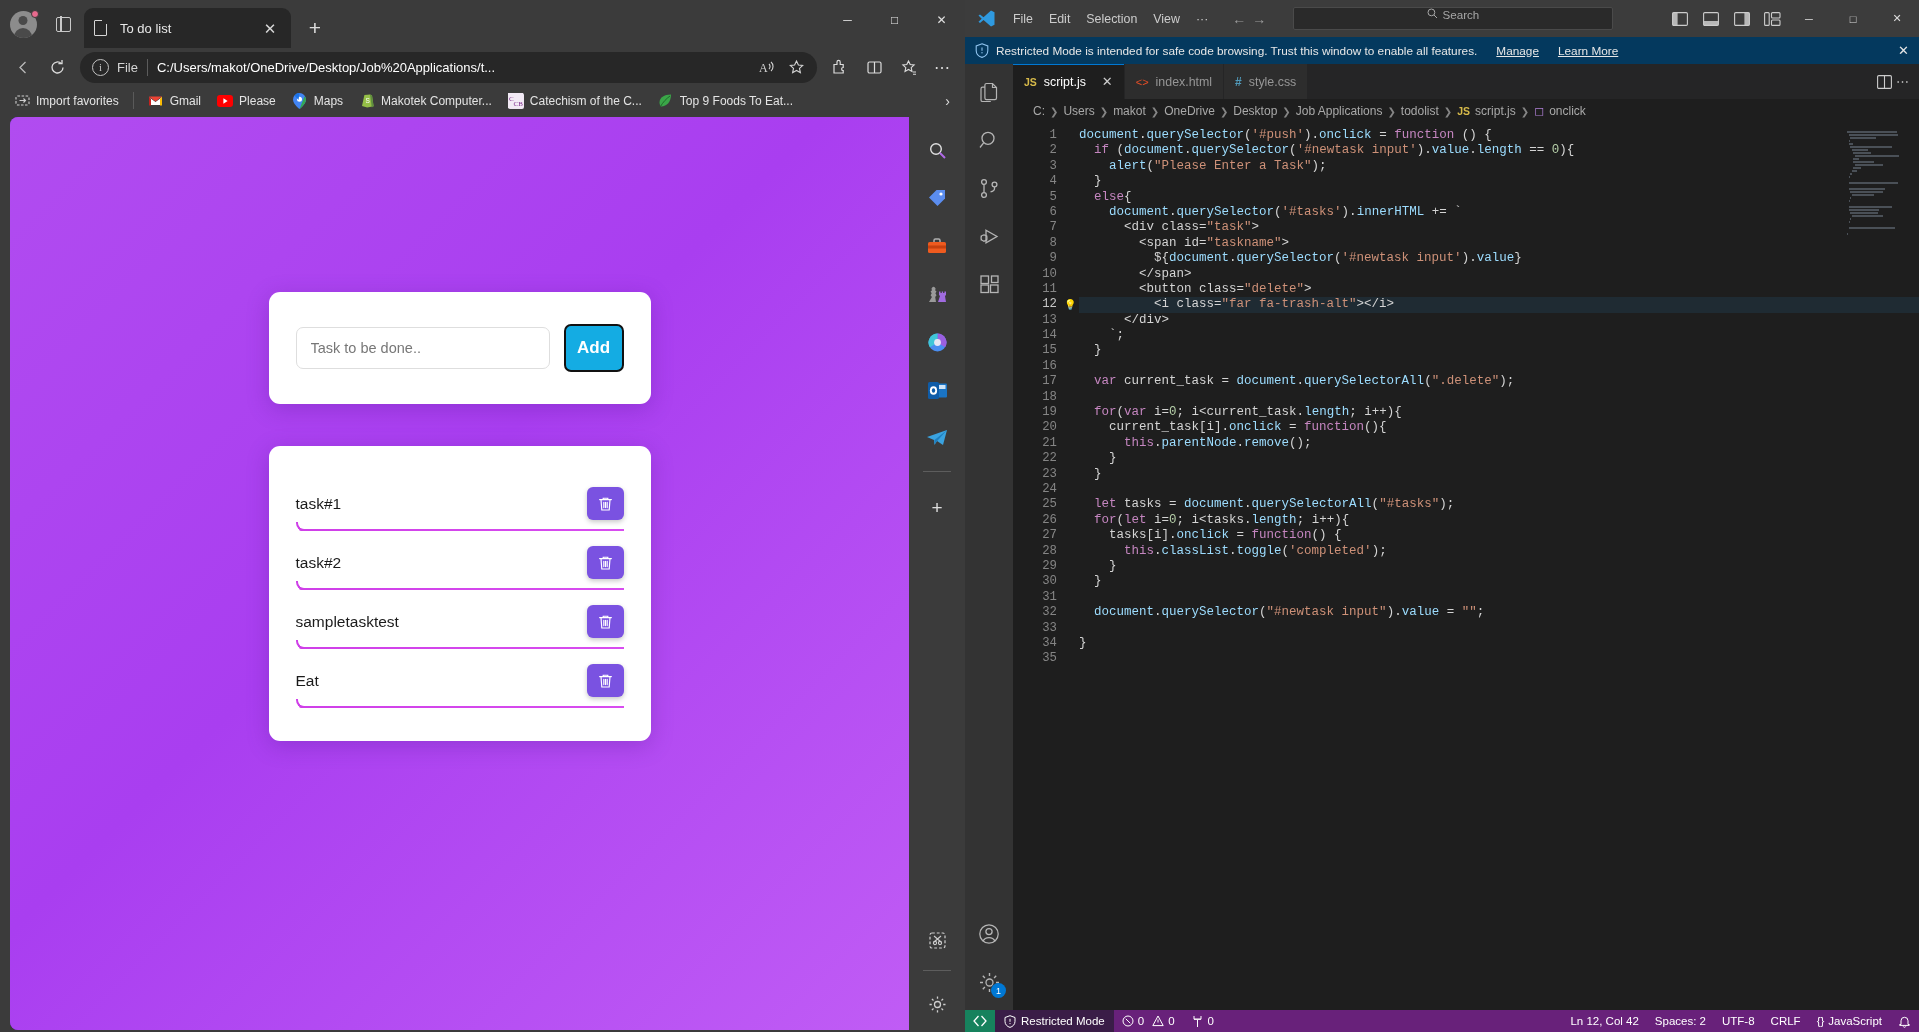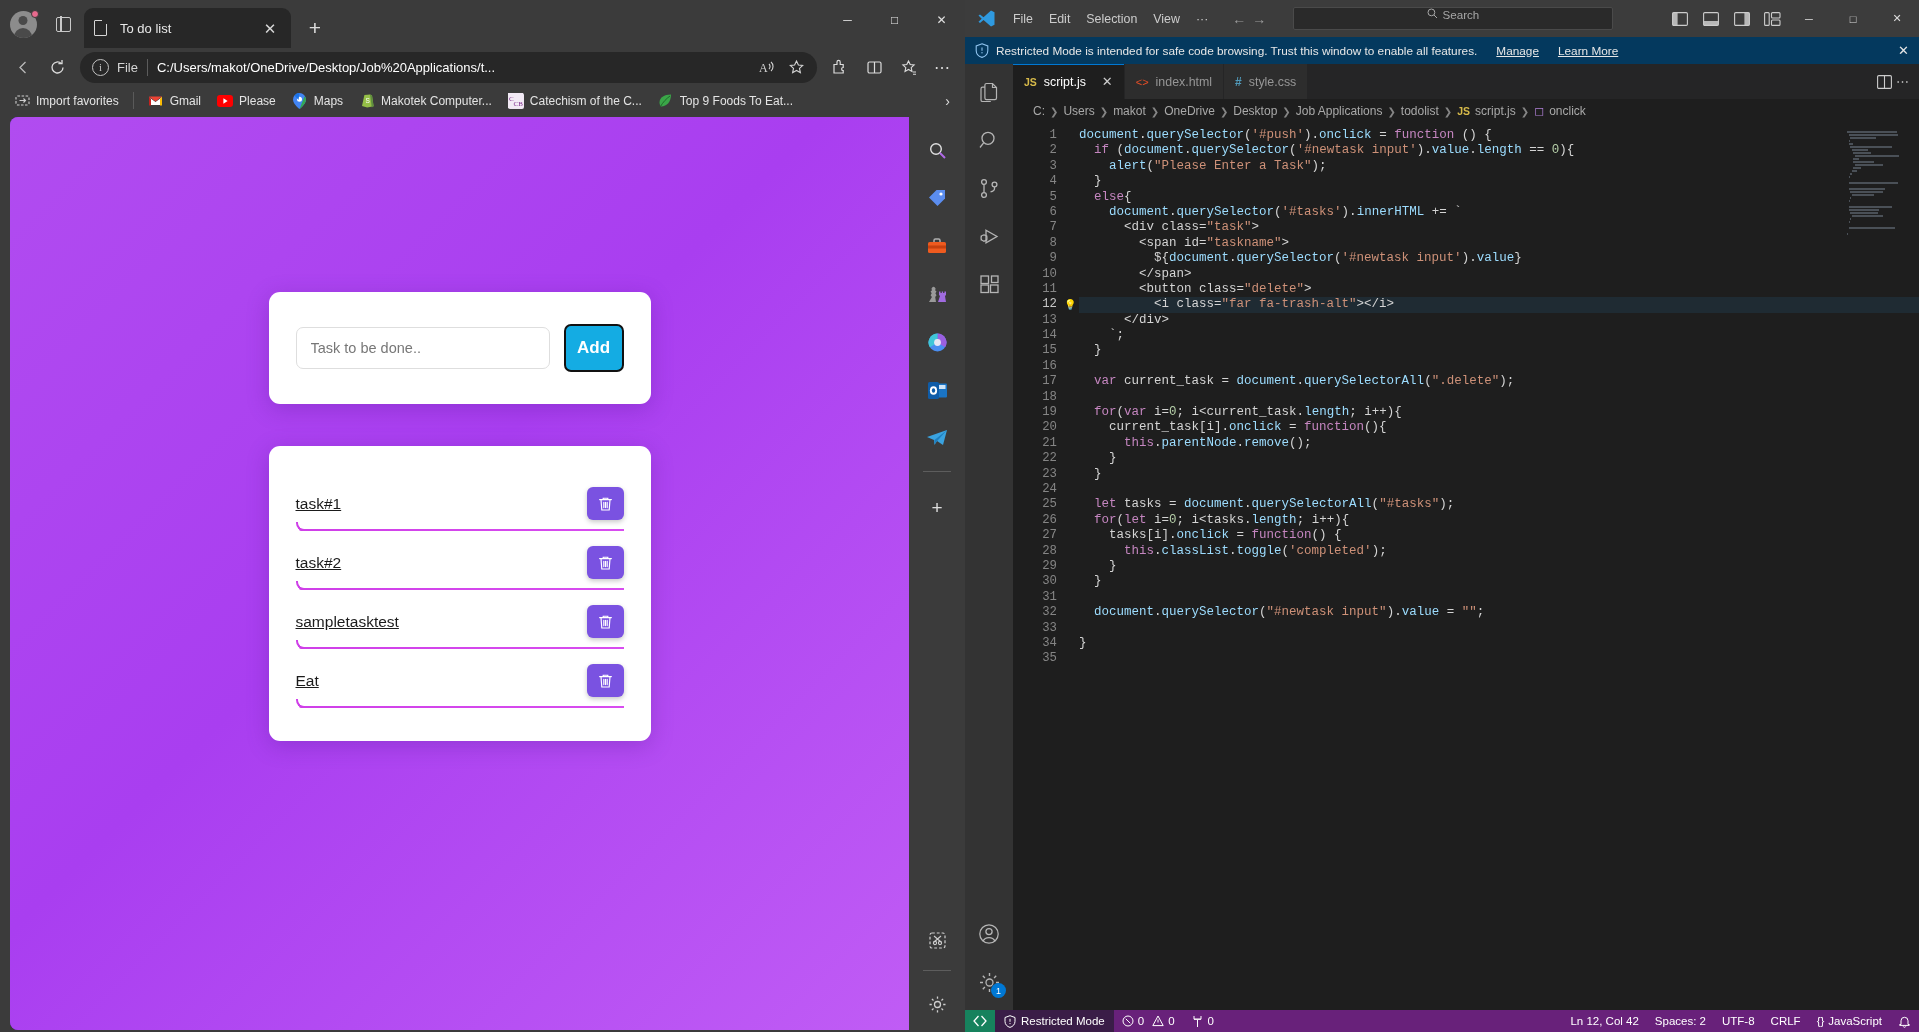--- a/index.html
+++ b/index.html
@@ -80,21 +80,21 @@
     color:#fff;font-size:17px;font-weight:bold;cursor:pointer;font-family:"Liberation Sans",sans-serif;
   }
   .card-list { margin-top:42px; padding:35px 27px 33px; }
   .task-row { display:flex; align-items:center; justify-content:space-between; padding:6px 0 11px; margin-bottom:9px; position:relative; }
   .task-row::after {
     content:""; position:absolute; left:3px; right:0; bottom:0; height:2px;
     background:linear-gradient(90deg,#cf3fe8,#d84df0);
     border-radius:0 0 0 8px;
   }
   .task-row .bar-cap { position:absolute; left:0; bottom:0; width:9px; height:9px; border-left:2px solid #cf3fe8; border-bottom:2px solid #cf3fe8; border-radius:0 0 0 8px;}
-  .task-name { font-size:15.5px; color:#1b1b1b; font-family:"Liberation Sans",sans-serif;text-decoration:underline; }
+  .task-name { font-size:15.5px; color:#1b1b1b; font-family:"Liberation Sans",sans-serif; }
   .del-btn {
     width:37px;height:33px;border:none;border-radius:6px;background:#7a52e1;
     display:flex;align-items:center;justify-content:center;cursor:pointer;
     box-shadow:0 2px 5px rgba(0,0,0,.22);
   }
 
   .edge-sidebar { width:56px; background:#3b3b3b; display:flex; flex-direction:column; align-items:center; padding-top:8px; gap:3px;}
   .es-btn { width:36px;height:36px;display:flex;align-items:center;justify-content:center;border-radius:6px;font-size:16px; margin-top:9px;}
   .es-sep { width:28px;height:1px;background:#5d5d5d;margin:12px 0 6px;}
   .es-bottom { margin-top:auto; display:flex; flex-direction:column; align-items:center; padding-bottom:10px;}

